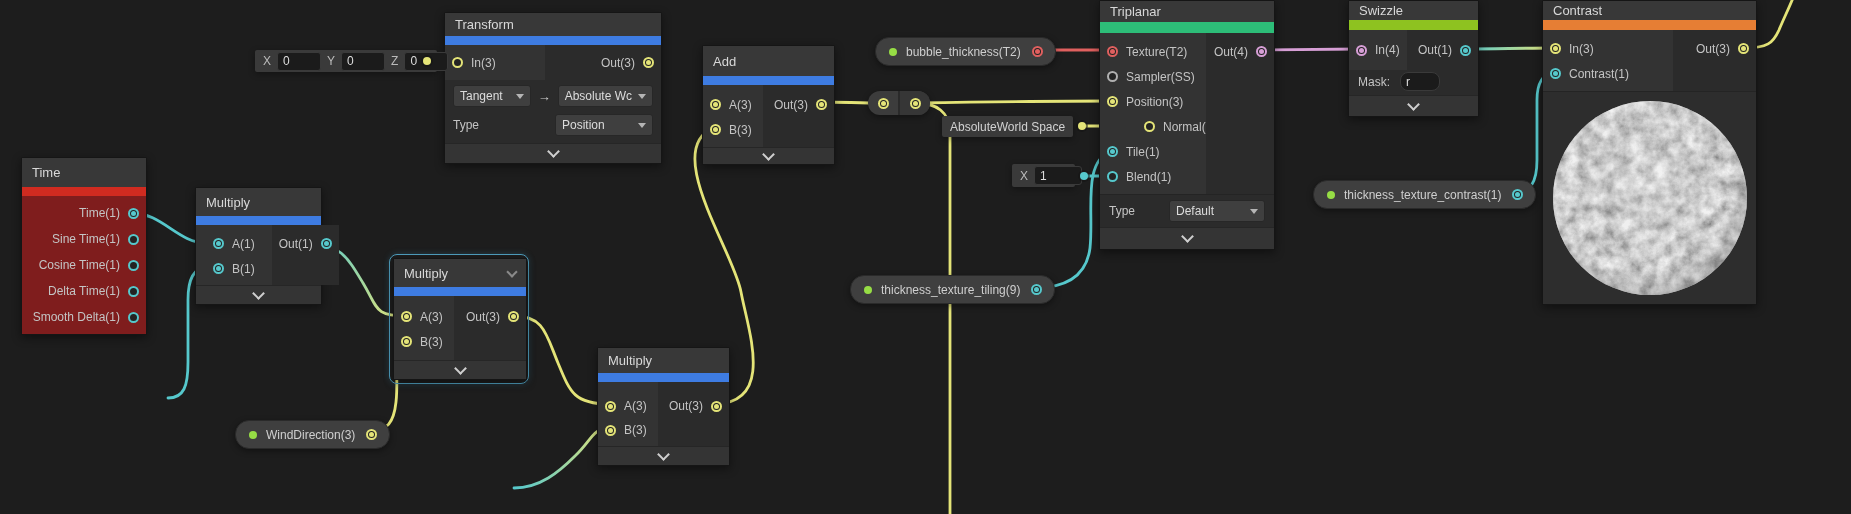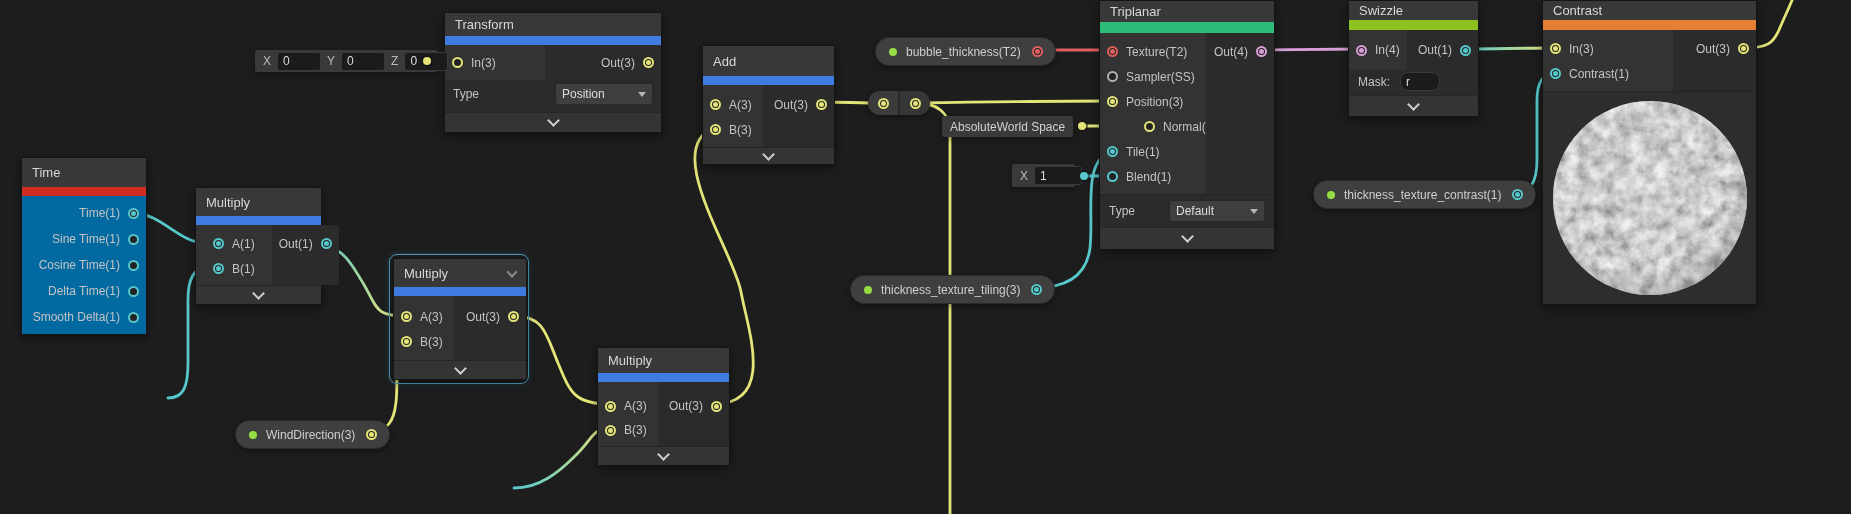--- a/index.html
+++ b/index.html
@@ -102,21 +102,21 @@
     <path d="M1465,49 C1496,49 1522,48 1554,48" stroke="url(#g_swzcon)"></path>
     <path d="M1514,193 C1530,193 1537,183 1537,160 L1537,100 C1537,83 1543,73 1554,73" stroke="#56c8cc"></path>
     <path d="M1743,48 C1768,48 1773,43 1779,30 C1784,18 1789,8 1793,-2" stroke="#e4e478"></path>
   </svg>
 
   <div class="node" style="left:21px;top:157px;width:124px;">
     <div class="ntitle" style="height:29px;">
         <span>Time</span>
       </div>
     <div class="nbar" style="background: rgb(208, 43, 32);"></div>
-    <div style="background:#0369a1;padding:4px 0;">
+    <div style="background:#7f1d1d;padding:4px 0;">
       <div class="prow right" style="height:26px;">
           <span class="plabel">Time(1)</span>
           <span class="port connected" style="--pc: #56c8cc;"></span>
         </div>
       <div class="prow right" style="height:26px;">
           <span class="plabel">Sine Time(1)</span>
           <span class="port" style="--pc: #56c8cc;"></span>
         </div>
       <div class="prow right" style="height:26px;">
           <span class="plabel">Cosine Time(1)</span>
@@ -232,20 +232,31 @@
             <span class="port" style="--pc: #e4e478;"></span>
             <span class="plabel">In(3)</span>
           </div>
       </div>
       <div class="nout" style="display:flex;">
         <div class="prow right" style="flex:1;">
             <span class="plabel">Out(3)</span>
             <span class="port connected" style="--pc: #e4e478;"></span>
           </div>
       </div>
+    </div>
+    <div style="background:#2b2b2b;padding:5px 8px 4px;display:flex;align-items:center;gap:7px;">
+      <div class="dd" style="width:84px;">
+          <span>Tangent</span>
+          <i class="caret"></i>
+        </div>
+      <span style="color:#cfcfcf;font-size:13px;">→</span>
+      <div class="dd" style="width:84px;">
+          <span>Absolute Wc</span>
+          <i class="caret"></i>
+        </div>
     </div>
     <div style="background:#2b2b2b;padding:3px 8px 7px;display:flex;align-items:center;">
       <span style="flex:1;color:#c4c4c4;">Type</span>
       <div class="dd" style="width:84px;">
           <span>Position</span>
           <i class="caret"></i>
         </div>
     </div>
     <div class="nchev" style="height:19px;">
         <i class="chevicon"></i>
@@ -452,21 +463,21 @@
 
   <div class="pill" style="left:235px;top:420px;">
     <span class="dot" style="background: rgb(150, 221, 69);"></span>
     <span>WindDirection(3)</span>
     <span class="port connected" style="--pc: #e4e478;"></span>
   </div>
 
 
   <div class="pill" style="left:850px;top:275px;">
     <span class="dot" style="background: rgb(150, 221, 69);"></span>
-    <span>thickness_texture_tiling(3)</span>
+    <span>thickness_texture_tiling(9)</span>
     <span class="port connected" style="--pc: #56c8cc;"></span>
   </div>
 
   <div class="pill" style="left:1313px;top:180px;">
     <span class="dot" style="background: rgb(150, 221, 69);"></span>
     <span>thickness_texture_contrast(1)</span>
     <span class="port connected" style="--pc: #56c8cc;"></span>
   </div>
 
 </div>

